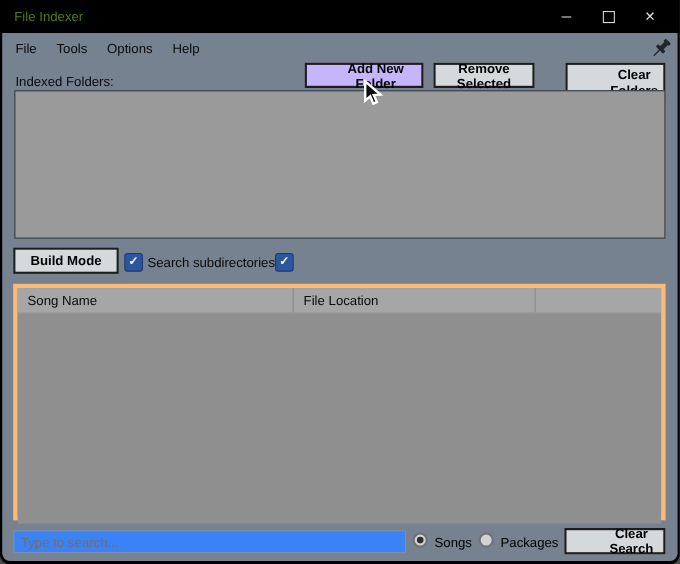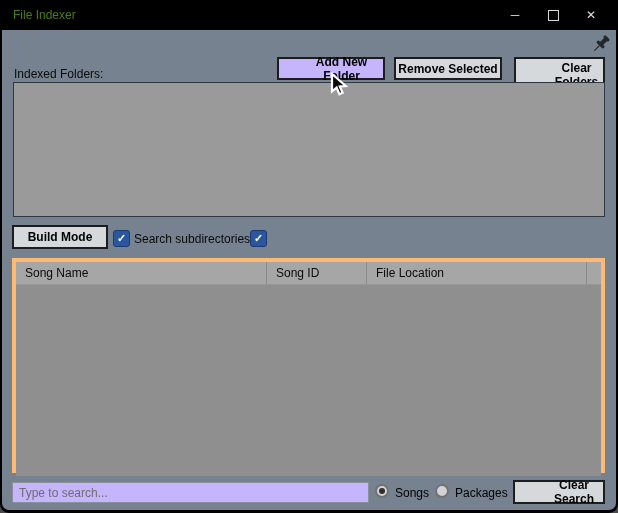--- a/index.html
+++ b/index.html
@@ -19,21 +19,21 @@
   .label{position:absolute;font-size:12px;color:#0a0a0a;}
   .listbox{position:absolute;left:11px;top:52px;width:592px;height:135px;background:#9A9A9A;border:1px solid #2F3842;box-sizing:border-box;}
   .checkbox{position:absolute;width:15px;height:15px;background:#2B57A0;border:1px solid #1c3a6e;border-radius:3px;
             display:flex;align-items:center;justify-content:center;}
   .checkbox.checked::after{content:"✓";color:#fff;font-size:11px;font-weight:bold;line-height:1;}
   .table{position:absolute;left:10px;top:228px;width:593px;height:215px;border:4px solid #fdba74;box-sizing:border-box;background:#8F8F8F;}
   .thead{display:flex;height:22px;background:#A6A6A6;border-bottom:1px solid #979797;}
   .th{box-sizing:border-box;border-right:1px solid #8b8b8b;font-size:12px;color:#0a0a0a;display:flex;align-items:center;padding-left:9px;}
   .th.filler{border-right:none;flex:1;}
   .tbody{width:100%;height:191px;background:#8F8F8F;}
-  .search-input{position:absolute;left:10px;top:452px;width:357px;height:21px;box-sizing:border-box;background:#c4b5fd;
+  .search-input{position:absolute;left:10px;top:452px;width:357px;height:21px;box-sizing:border-box;background:#3b82f6;
                 border:1px solid #8a9099;font-size:12px;color:#333;padding:0 6px;font-family:"Liberation Sans",sans-serif;}
   .search-input::placeholder{color:#6E6E6E;}
   .radio{position:absolute;width:14px;height:14px;border-radius:50%;background:#d2d2d2;border:2px solid #6F7377;box-sizing:border-box;
          display:flex;align-items:center;justify-content:center;}
   .radio.selected::after{content:"";width:6px;height:6px;border-radius:50%;background:#2f2f2f;}
   .radio-label{position:absolute;font-size:12px;color:#000000;}
   .cursor{position:absolute;left:329px;top:72px;pointer-events:none;z-index:50;}
 </style>
 </head>
 <body>
@@ -50,48 +50,53 @@
         <span class="max-box"></span>
       </div>
       <div class="win-btn">
         <span>✕</span>
       </div>
     </div>
   </div>
 
   <div class="client">
 
+    <div class="menubar">
+      <span class="menu-item">File</span>
+      <span class="menu-item">Tools</span>
+      <span class="menu-item">Options</span>
+      <span class="menu-item">Help</span>
+    </div>
 
     <div class="pin">
       <svg width="24" height="26" viewBox="0 0 24 24">
         <g transform="rotate(45 12 12)" fill="#23262b">
           <rect x="8.6" y="2.6" width="6.8" height="3.2" rx="1.2"></rect>
           <rect x="9.8" y="5.2" width="4.4" height="6.4"></rect>
           <rect x="7.2" y="11" width="9.6" height="3.2" rx="1.4"></rect>
           <rect x="11.45" y="14" width="1.1" height="7.4"></rect>
         </g>
       </svg>
     </div>
 
     <button class="btn hover" style="left:275px;top:27px;width:108px;height:23px;">Add New Folder</button>
-    <button class="btn" style="left:392px;top:27px;width:108px;height:23px;">Remove Selected</button>
+    <button class="btn" style="left:392px;top:27px;width:92px;height:23px;">Remove Selected</button>
     <button class="btn" style="left:512px;top:27px;width:91px;height:36px;padding-left:34px;">Clear Folders</button>
 
     <span class="label" style="left:12px;top:37px;">Indexed Folders:</span>
     <div class="listbox"></div>
 
     <button class="btn" style="left:10px;top:195px;width:96px;height:24px;">Build Mode</button>
     <span class="checkbox checked" style="left:111px;top:200px;"></span>
     <span class="label" style="left:132px;top:202px;">Search subdirectories</span>
     <span class="checkbox checked" style="left:248px;top:200px;"></span>
 
     <div class="table">
       <div class="thead">
         <div class="th" style="width:251px;">Song Name</div>
-        <div class="th" style="width:100px;">Song ID</div>
         <div class="th" style="width:220px;">File Location</div>
         <div class="th filler"></div>
       </div>
       <div class="tbody"></div>
     </div>
 
     <input class="search-input" type="text" placeholder="Type to search..." style="">
     <span class="radio selected" style="left:373px;top:454px;"></span>
     <span class="radio-label" style="left:393px;top:456px;">Songs</span>
     <span class="radio" style="left:433px;top:454px;"></span>

